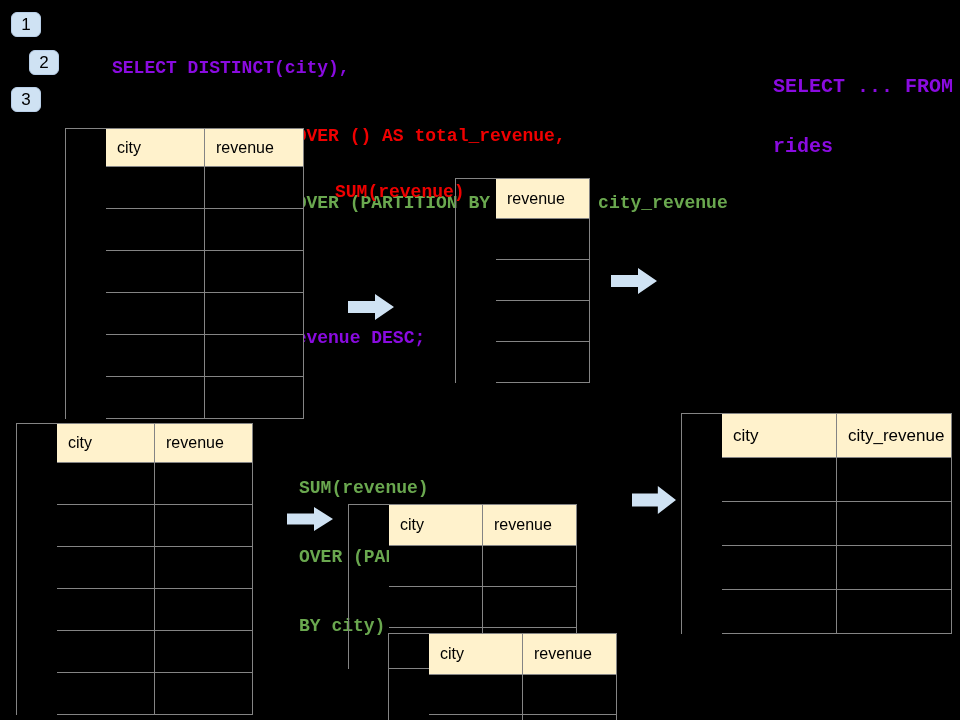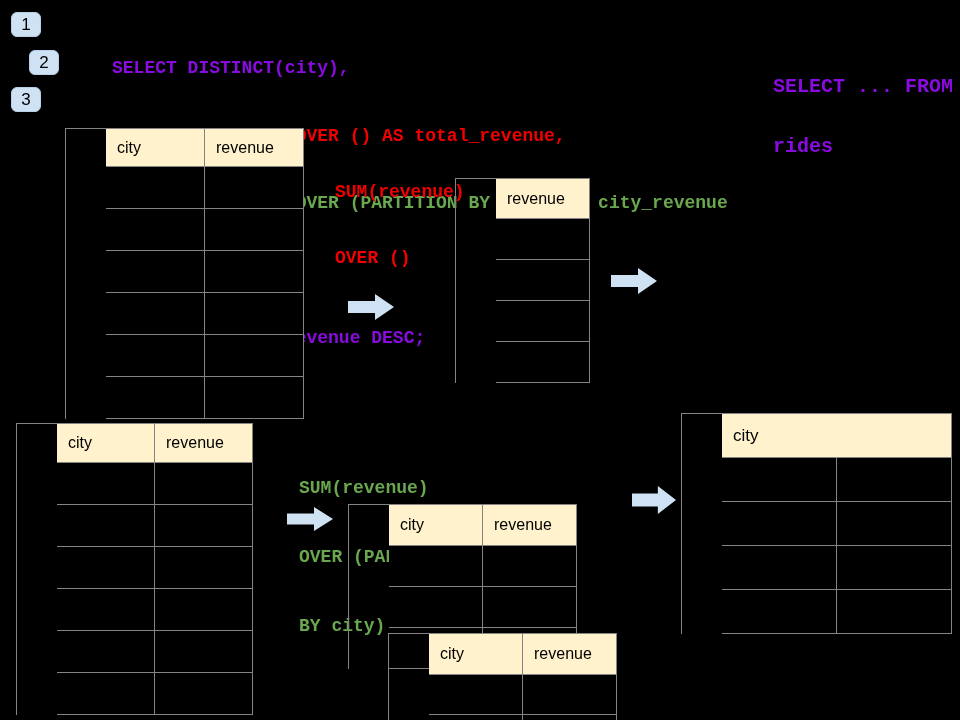--- a/index.html
+++ b/index.html
@@ -67,21 +67,20 @@
     <div class="c-purple">  ORDER by city_revenue DESC;</div>
   </div>
 
   <div class="code side-code">
     <div>SELECT ... FROM</div>
     <div>rides</div>
   </div>
 
   <div class="code ann-total">
     <div>SUM(revenue)</div>
-    <div>OVER ()</div>
   </div>
 
   <div class="code ann-partition">
     <div>SUM(revenue)</div>
     <div>OVER (PARTITION</div>
     <div>BY city)</div>
   </div>
 
   <div class="tbl t1">
       <div class="trow thead">
@@ -188,20 +187,21 @@
         <div class="tcell"></div>
       </div>
       <div class="trow">
         <div class="tcell"></div>
         <div class="tcell"></div>
       </div>
     </div>
   <div class="tbl t6">
       <div class="trow thead">
         <div class="tcell hcell">city</div>
+        <div class="tcell hcell">city_revenue</div>
       </div>
       <div class="trow">
         <div class="tcell"></div>
         <div class="tcell"></div>
       </div>
       <div class="trow">
         <div class="tcell"></div>
         <div class="tcell"></div>
       </div>
       <div class="trow">

